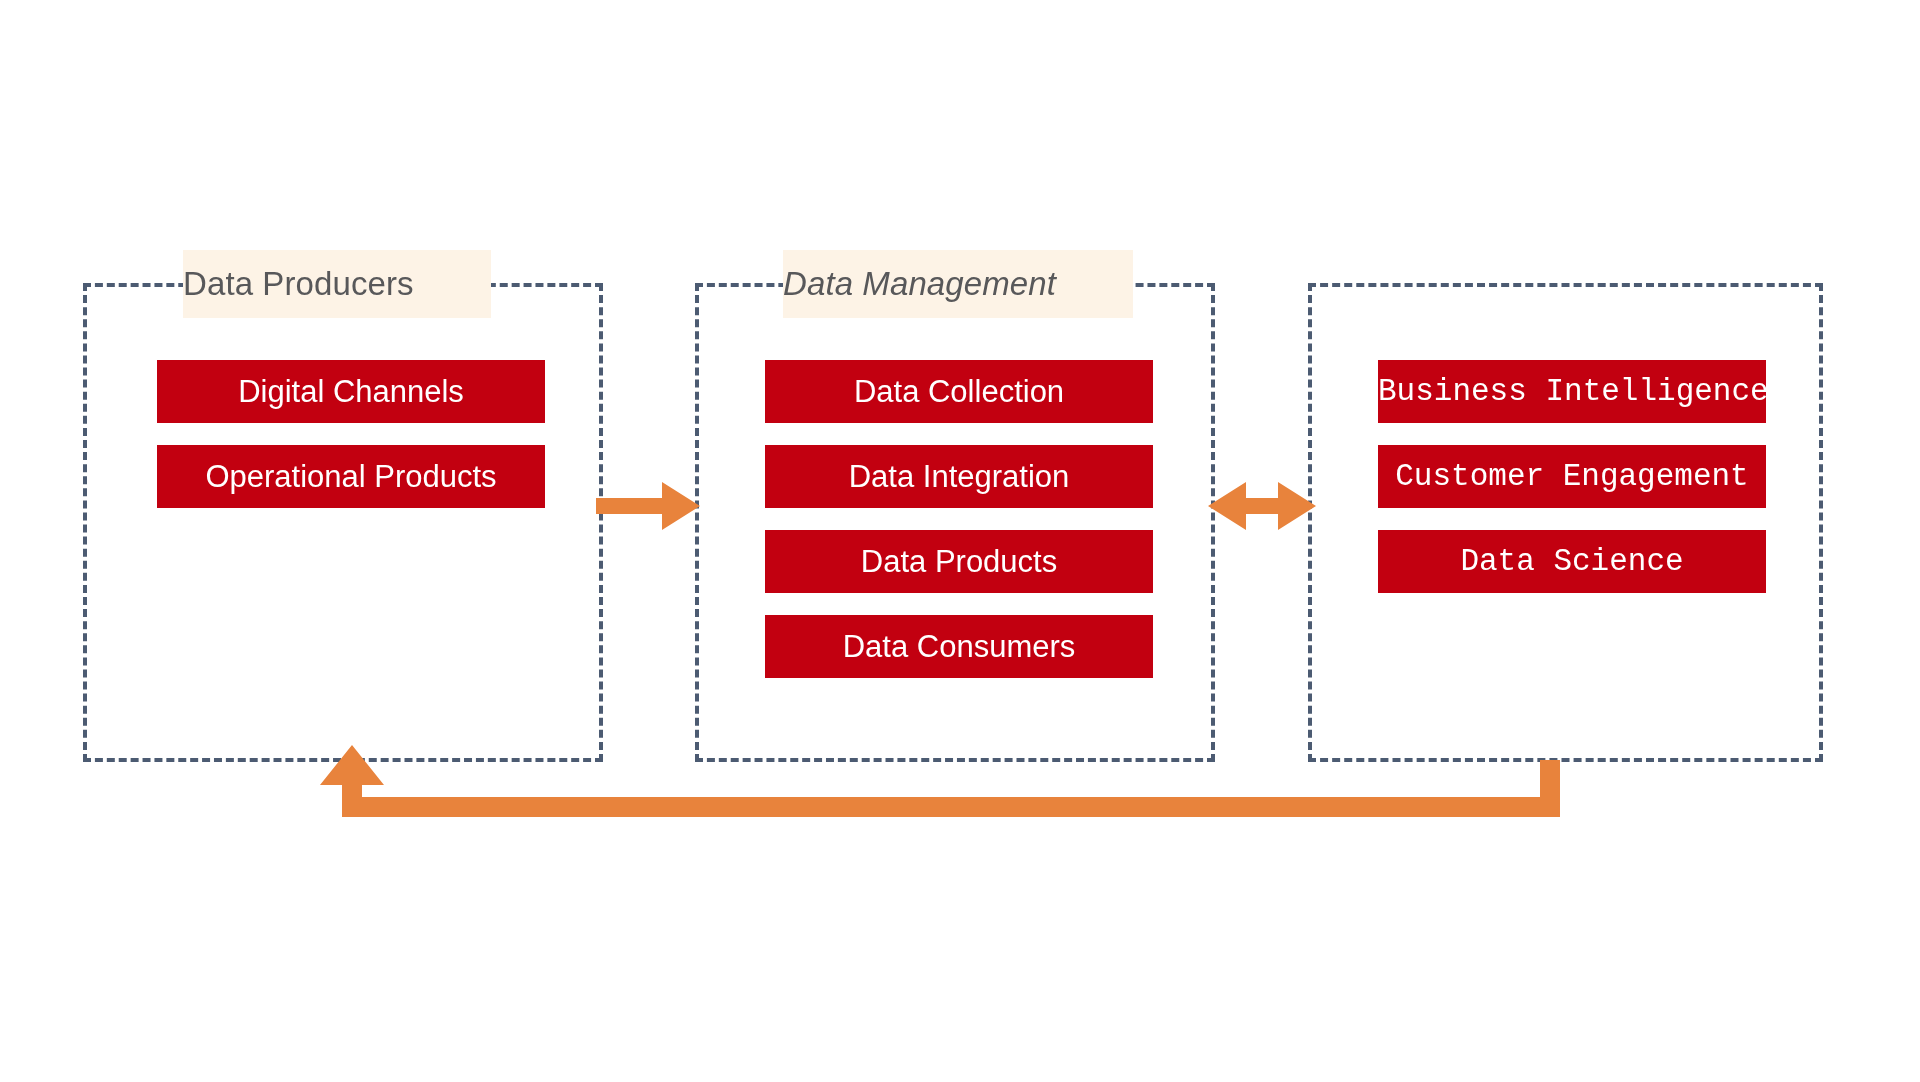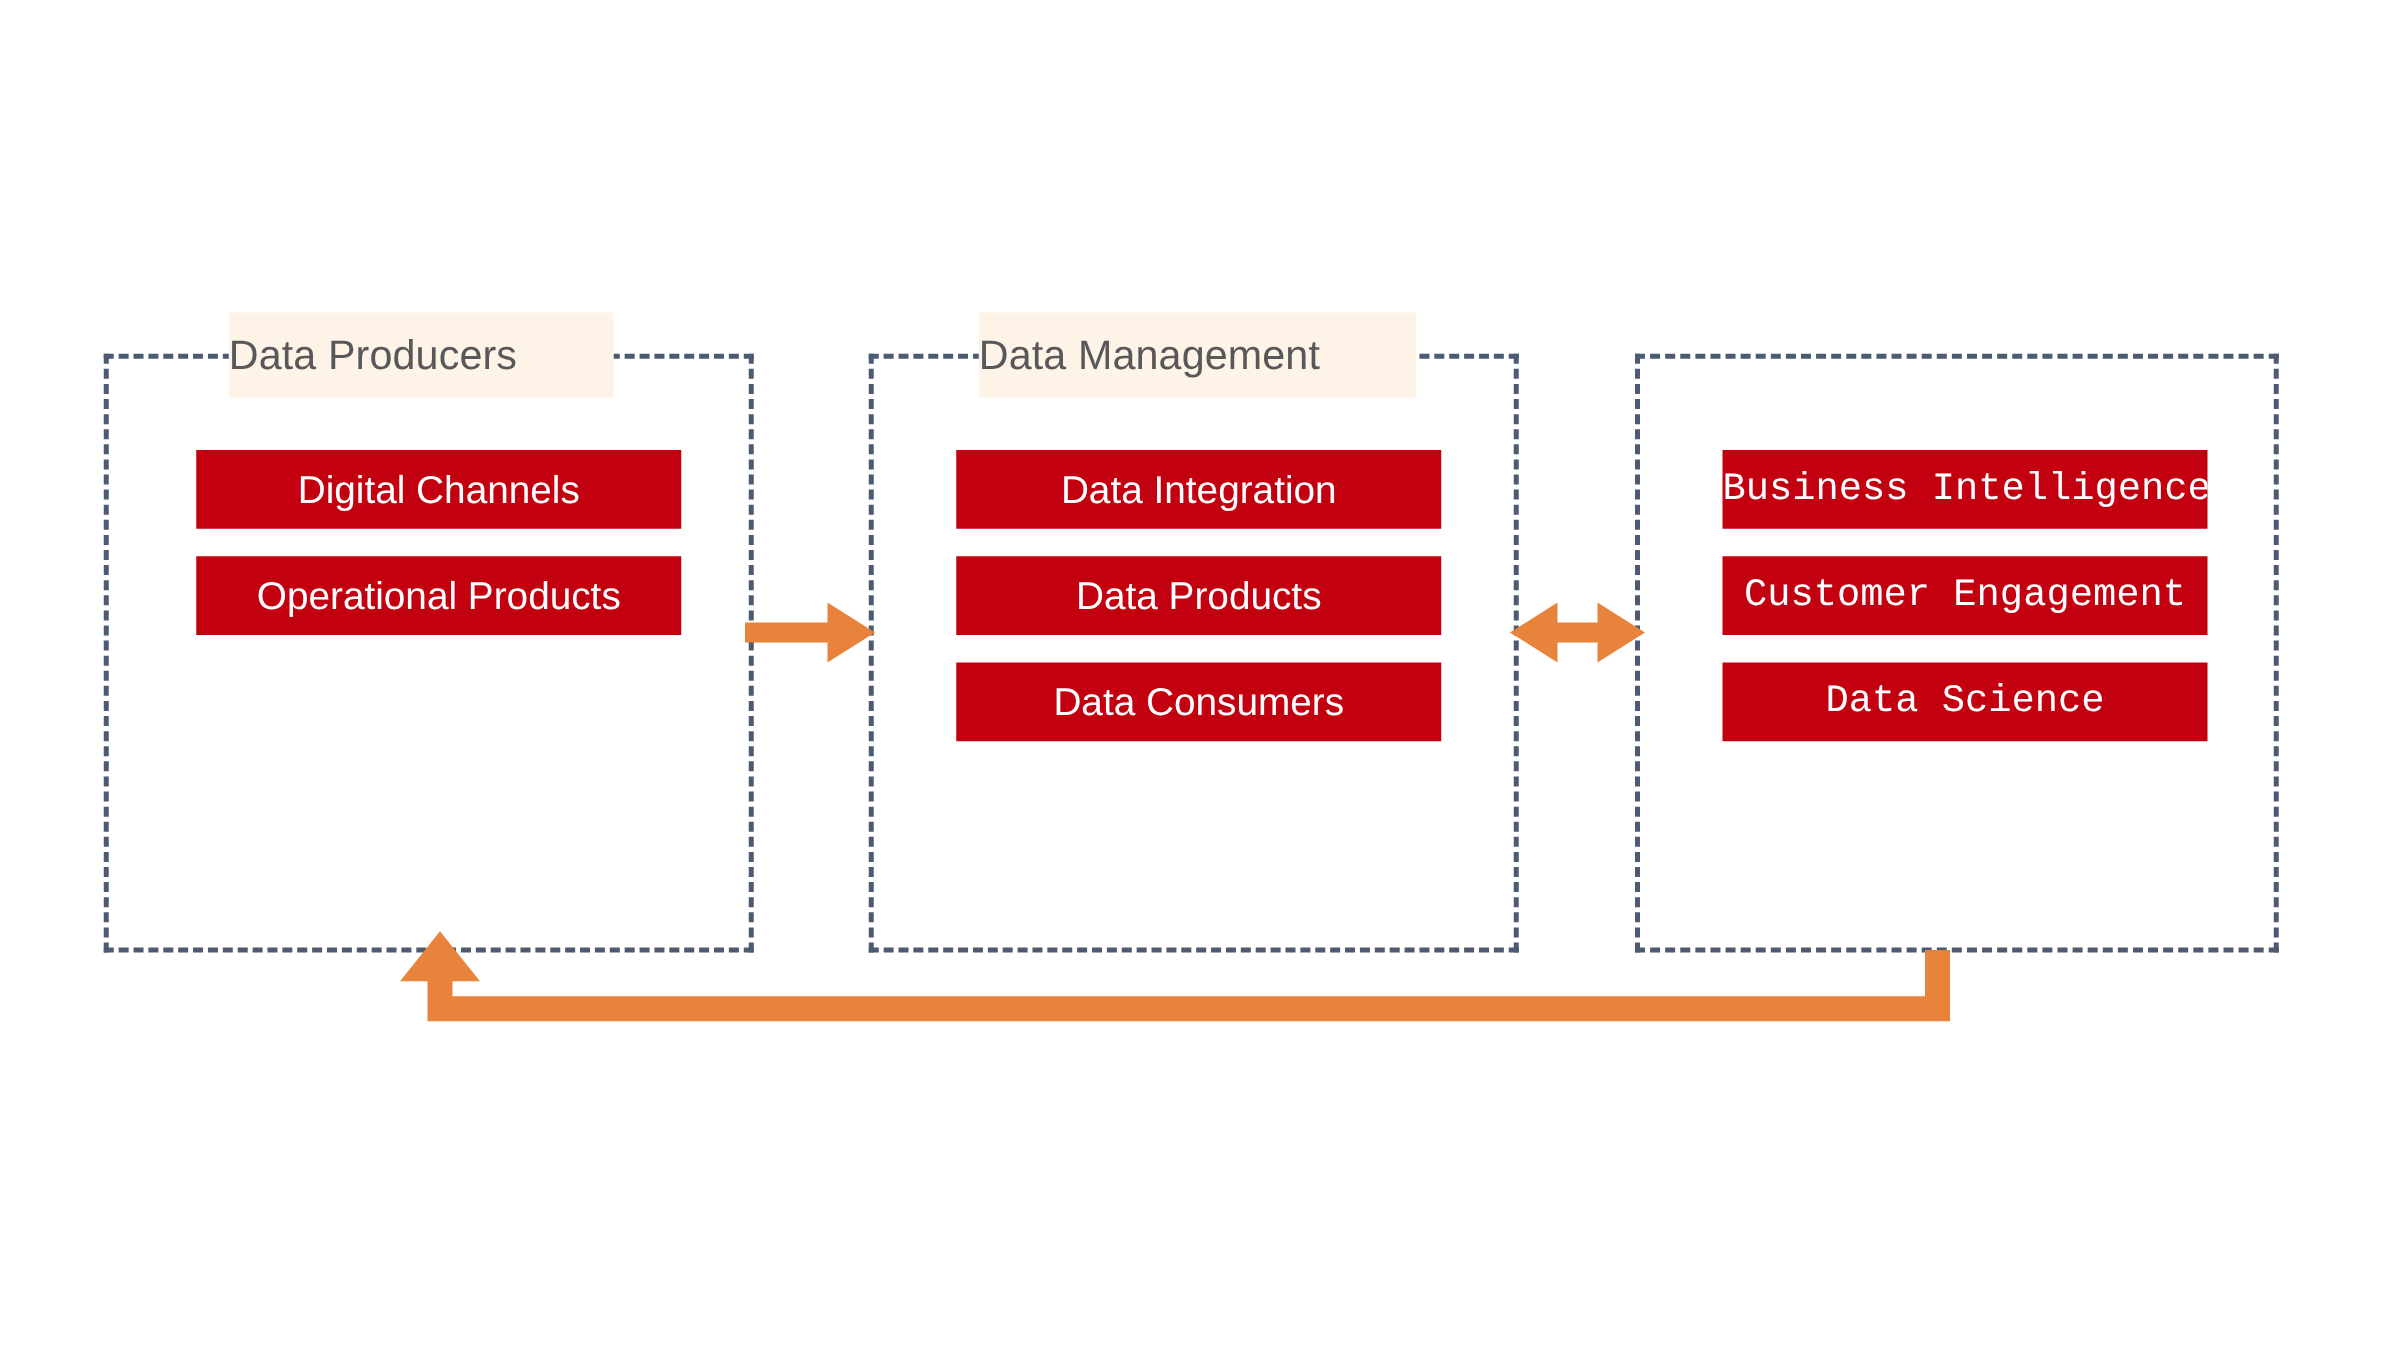--- a/index.html
+++ b/index.html
@@ -41,21 +41,21 @@
     background: #fdf3e6;
     color: #58585a;
     font-size: 33px;
     font-weight: 400;
     text-align: left;
     white-space: nowrap;
     z-index: 4;
     letter-spacing: 0.1px;
   }
   #title-producers  { left: 183px;  width: 308px; }
-  #title-management { left: 783px;  width: 350px; }
+  #title-management { left: 783px;  width: 350px; font-style: italic; }
   #title-consumers  { left: 1400px; width: 328px; }
 
   
   .items-col {
     position: absolute;
     top: 360px;
     display: flex;
     flex-direction: column;
     gap: 22px;
     z-index: 3;
@@ -95,20 +95,21 @@
   <div class="group-box" id="group-producers"></div>
   <div class="group-title" id="title-producers">Data Producers</div>
   <div class="items-col" id="items-producers">
     <div class="item-box">Digital Channels</div>
     <div class="item-box">Operational Products</div>
   </div>
 
   <div class="group-box" id="group-management"></div>
   <div class="group-title" id="title-management">Data Management</div>
   <div class="items-col" id="items-management">
+    <div class="item-box">Data Collection</div>
     <div class="item-box">Data Integration</div>
     <div class="item-box">Data Products</div>
     <div class="item-box">Data Consumers</div>
   </div>
 
   <div class="group-box" id="group-consumers"></div>
   <div class="items-col" id="items-consumers">
     <div class="item-box">Business Intelligence</div>
     <div class="item-box">Customer Engagement</div>
     <div class="item-box">Data Science</div>

